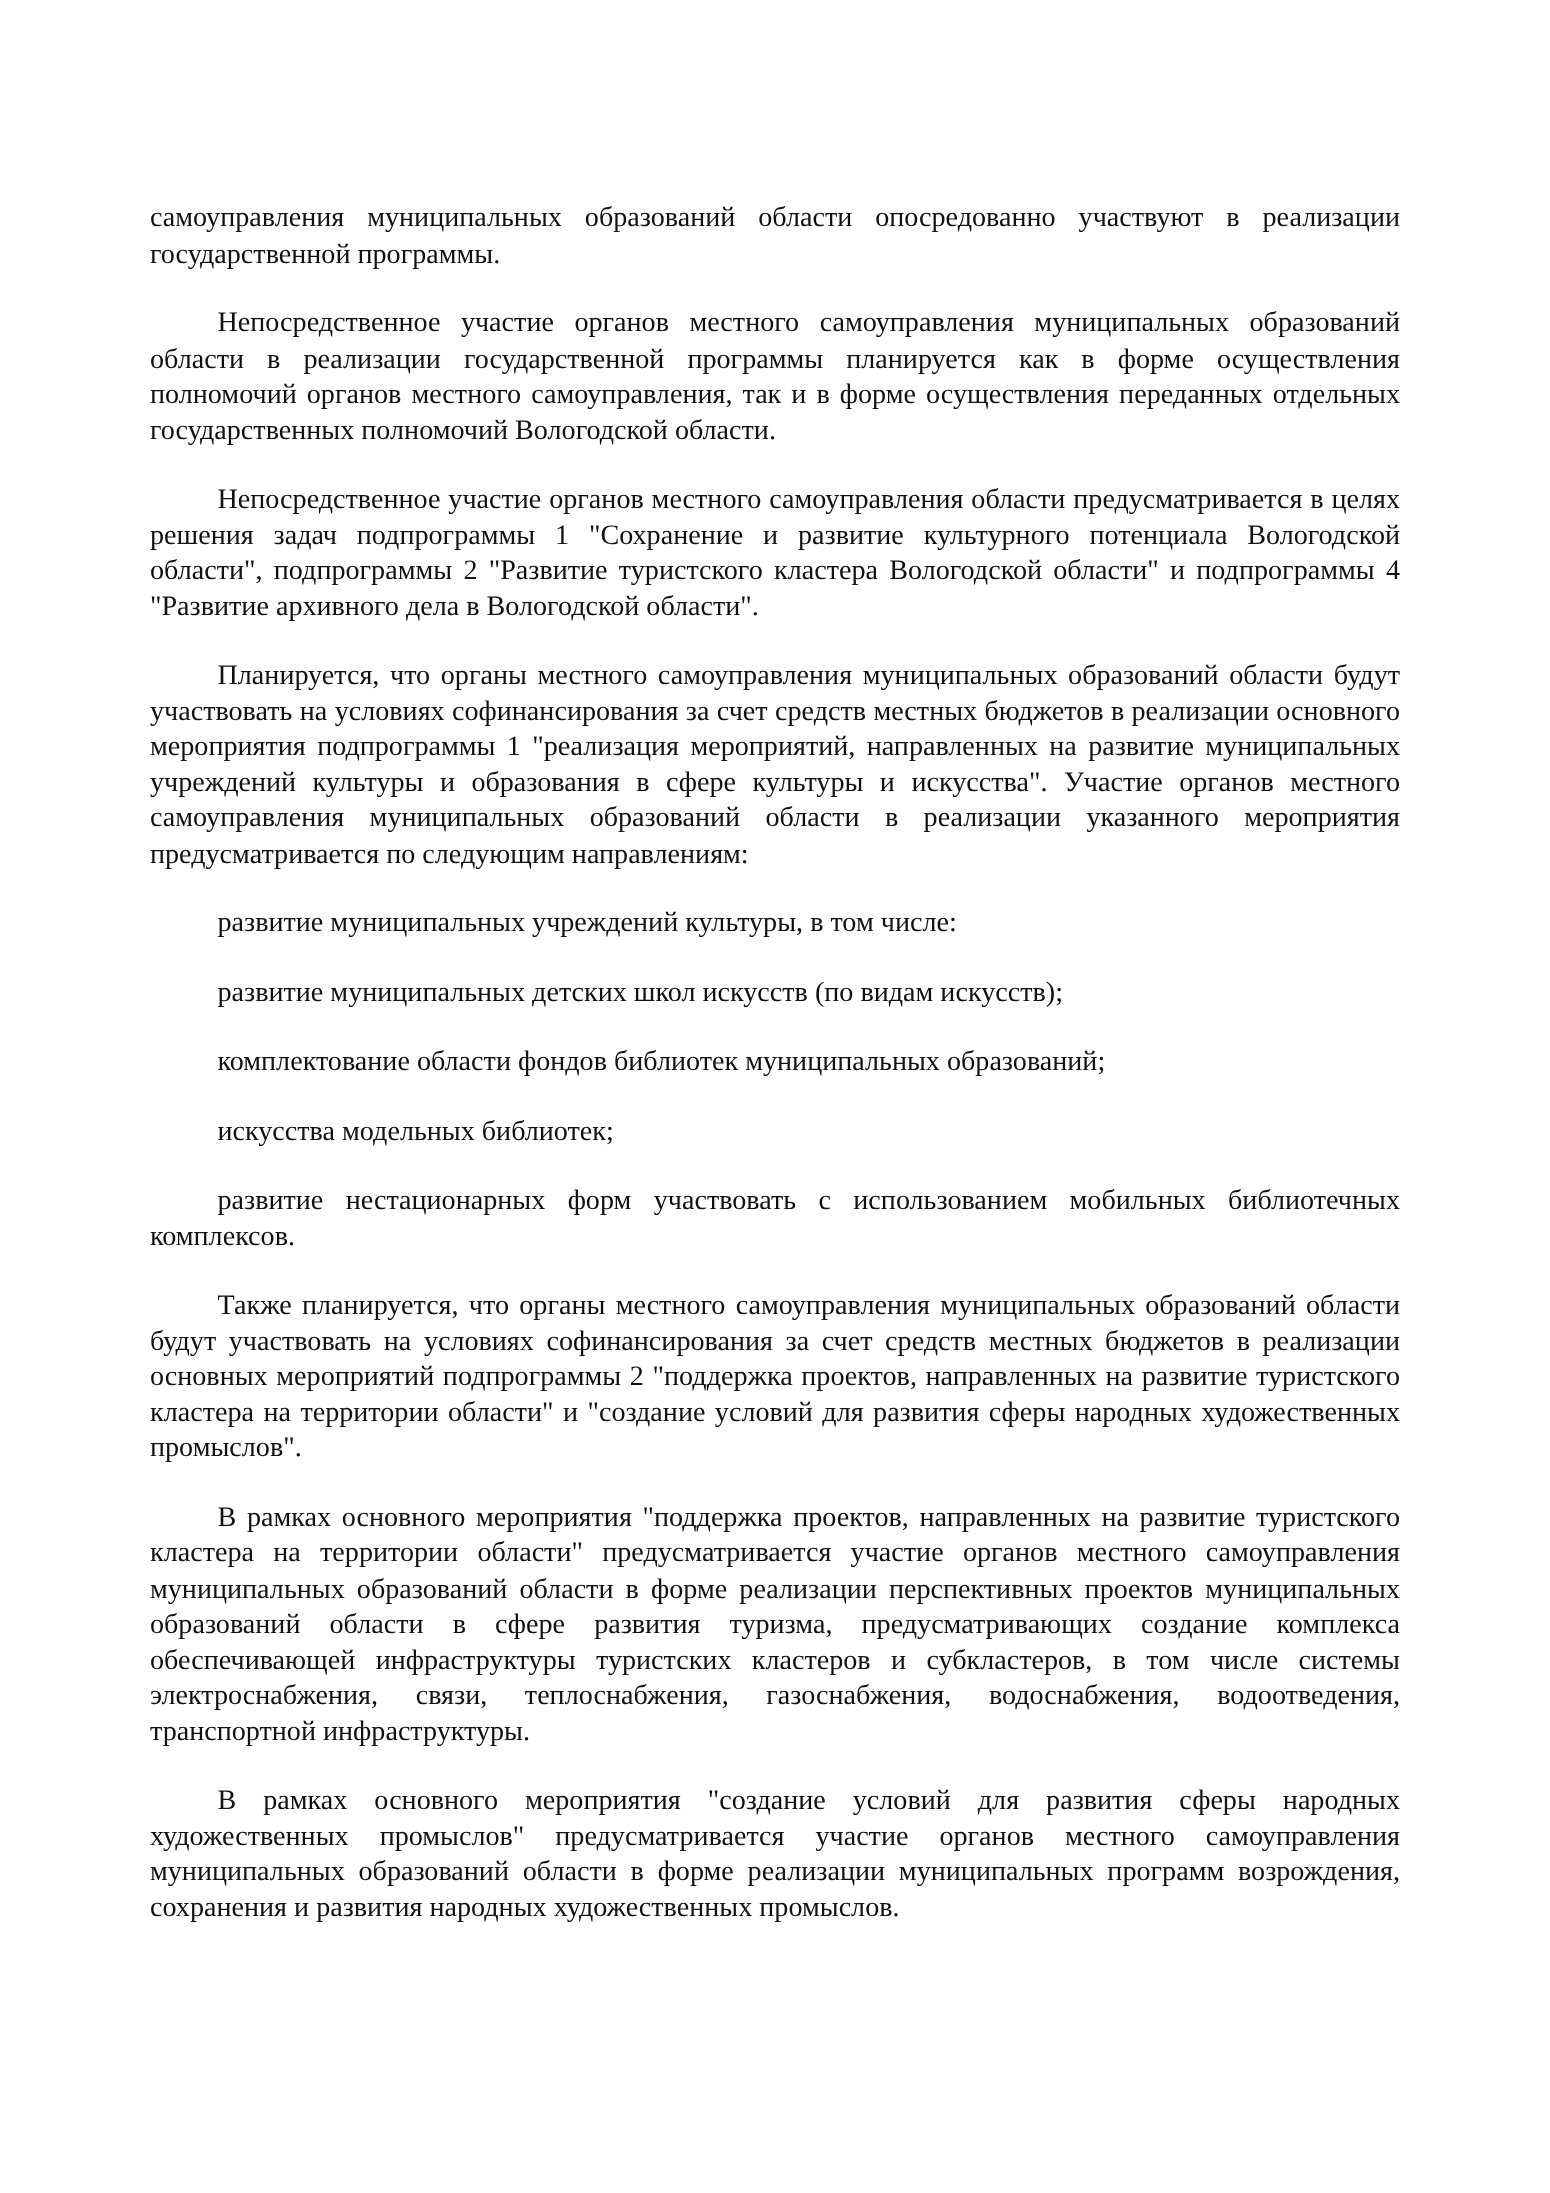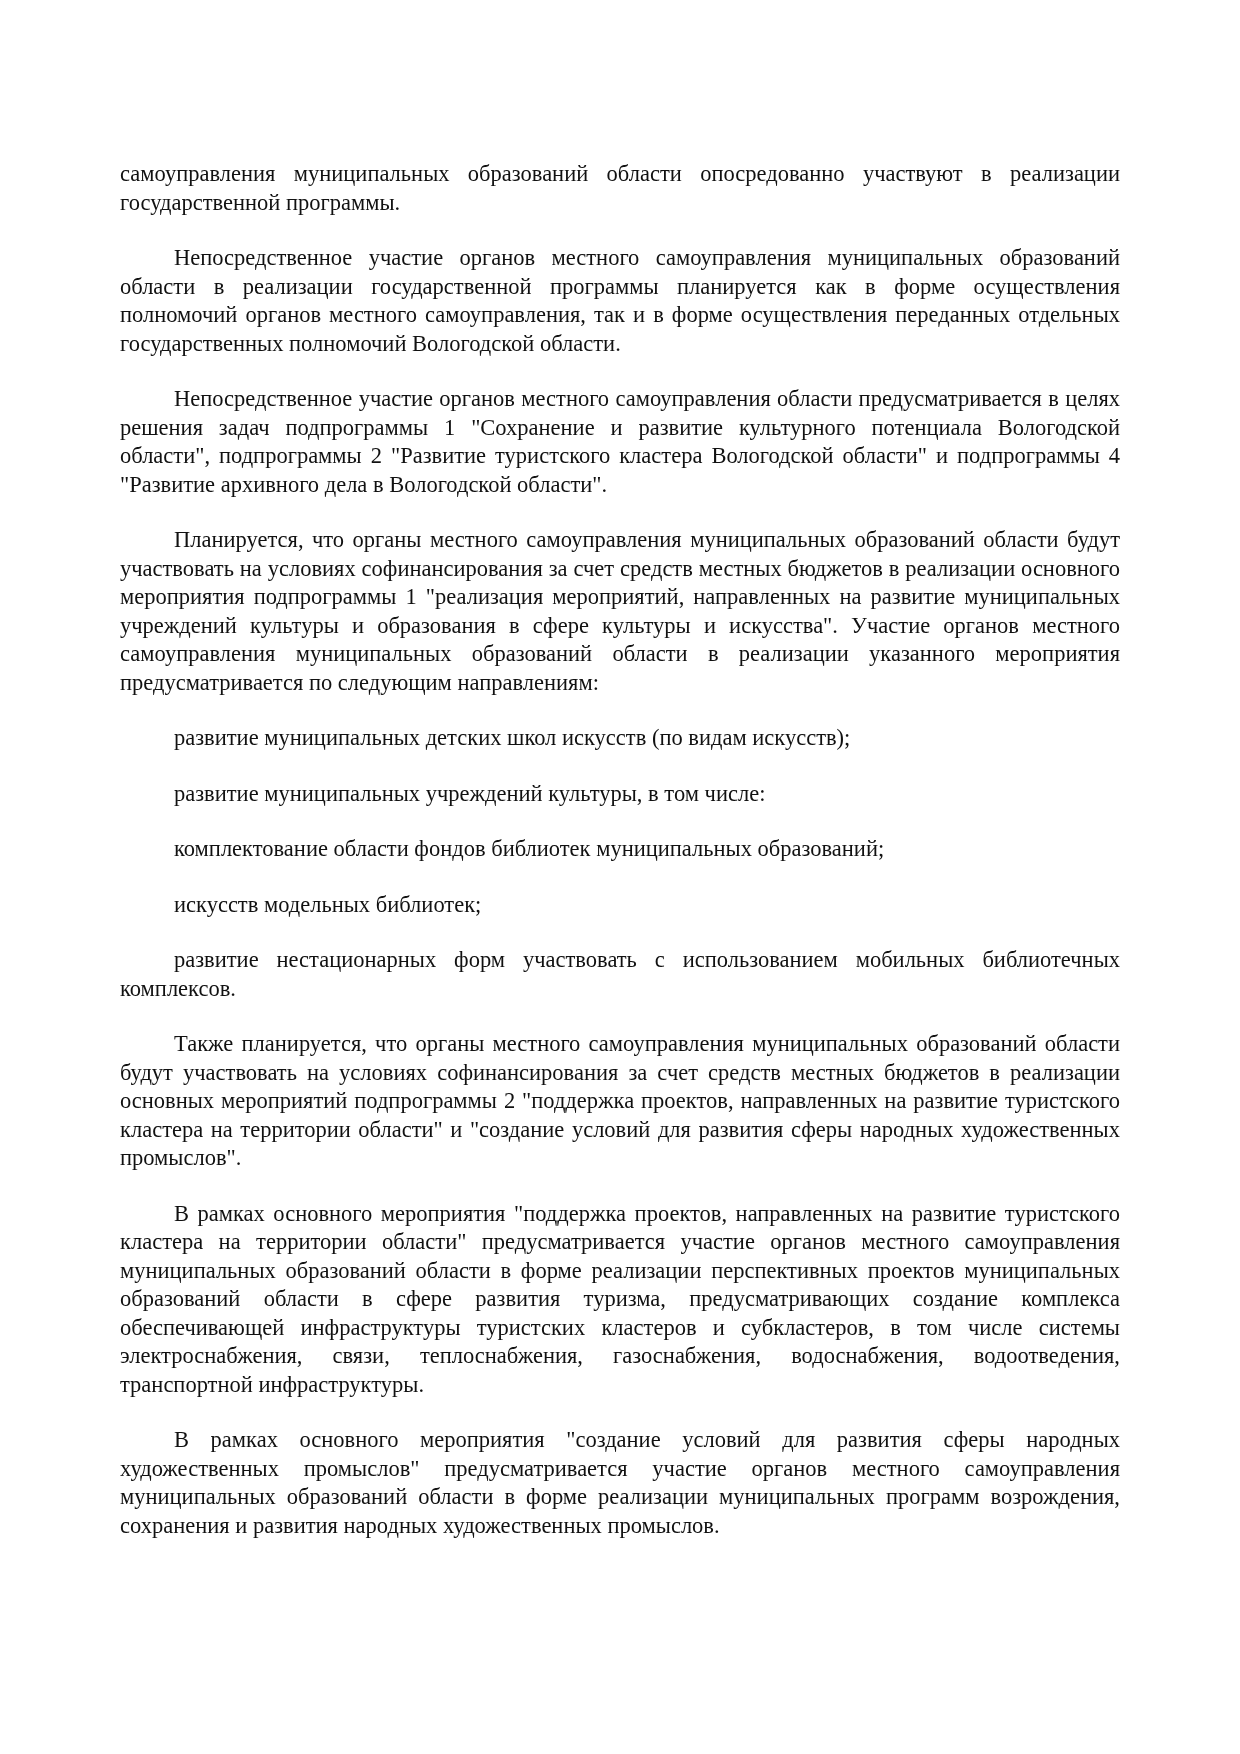--- a/index.html
+++ b/index.html
@@ -29,23 +29,23 @@
 </head>
 <body>
 
 <div class="page">
   <p class="para noindent">самоуправления муниципальных образований области опосредованно участвуют в реализации государственной программы.</p>
   <p class="para">Непосредственное участие органов местного самоуправления муниципальных образований области в реализации государственной программы планируется как в форме осуществления полномочий органов местного самоуправления, так и в форме осуществления переданных отдельных государственных полномочий Вологодской области.</p>
   <p class="para">Непосредственное участие органов местного самоуправления области предусматривается в целях решения задач подпрограммы 1 "Сохранение и развитие культурного потенциала Вологодской области", подпрограммы 2 "Развитие туристского кластера Вологодской области" и подпрограммы 4 "Развитие архивного дела в Вологодской области".</p>
   <p class="para">Планируется, что органы местного самоуправления муниципальных образований области будут участвовать на условиях софинансирования за счет средств местных бюджетов в реализации основного мероприятия подпрограммы 1 "реализация мероприятий, направленных на развитие муниципальных учреждений культуры и образования в сфере культуры и искусства". Участие органов местного самоуправления муниципальных образований области в реализации указанного мероприятия предусматривается по следующим направлениям:</p>
 
   <div>
+    <p class="list-item">развитие муниципальных учреждений культуры, в том числе:</p>
     <p class="list-item">развитие муниципальных детских школ искусств (по видам искусств);</p>
-    <p class="list-item">развитие муниципальных учреждений культуры, в том числе:</p>
     <p class="list-item">комплектование области фондов библиотек муниципальных образований;</p>
-    <p class="list-item">искусств модельных библиотек;</p>
+    <p class="list-item">искусства модельных библиотек;</p>
     <p class="list-item">развитие нестационарных форм участвовать с использованием мобильных библиотечных комплексов.</p>
   </div>
 
   <p class="para">Также планируется, что органы местного самоуправления муниципальных образований области будут участвовать на условиях софинансирования за счет средств местных бюджетов в реализации основных мероприятий подпрограммы 2 "поддержка проектов, направленных на развитие туристского кластера на территории области" и "создание условий для развития сферы народных художественных промыслов".</p>
   <p class="para">В рамках основного мероприятия "поддержка проектов, направленных на развитие туристского кластера на территории области" предусматривается участие органов местного самоуправления муниципальных образований области в форме реализации перспективных проектов муниципальных образований области в сфере развития туризма, предусматривающих создание комплекса обеспечивающей инфраструктуры туристских кластеров и субкластеров, в том числе системы электроснабжения, связи, теплоснабжения, газоснабжения, водоснабжения, водоотведения, транспортной инфраструктуры.</p>
   <p class="para">В рамках основного мероприятия "создание условий для развития сферы народных художественных промыслов" предусматривается участие органов местного самоуправления муниципальных образований области в форме реализации муниципальных программ возрождения, сохранения и развития народных художественных промыслов.</p>
 </div>
 
 </body></html>

